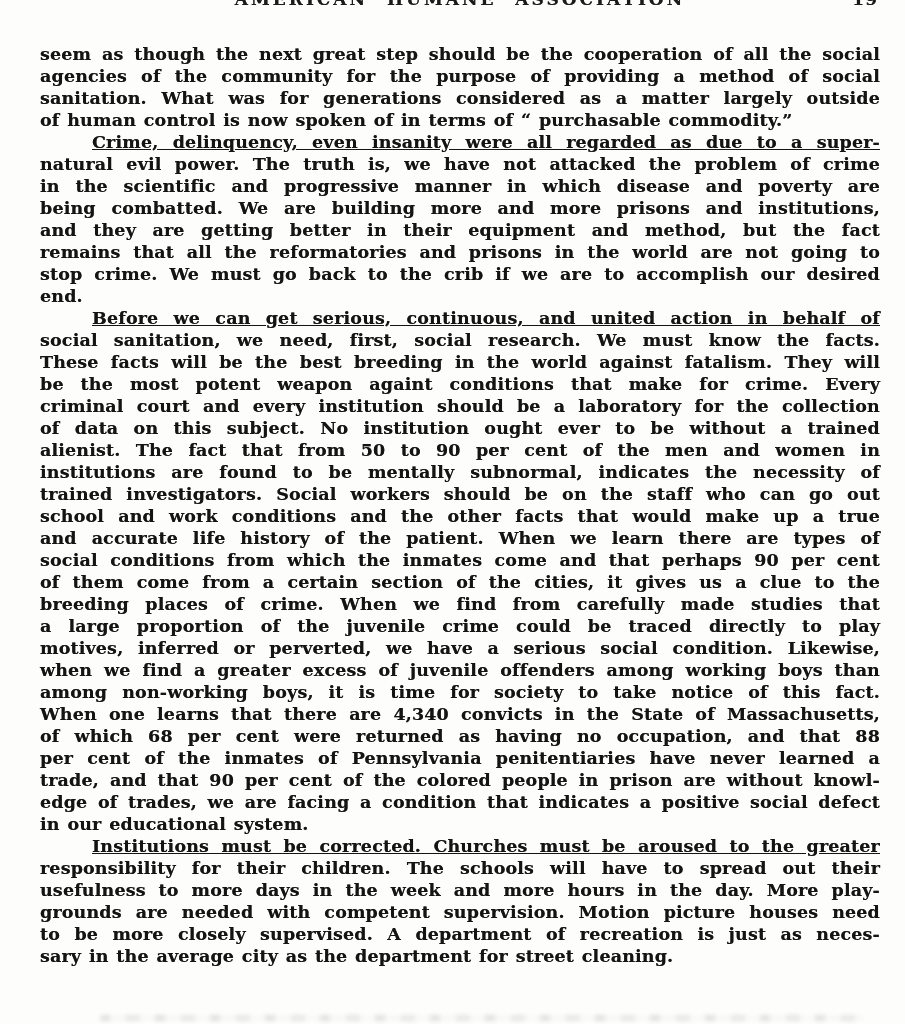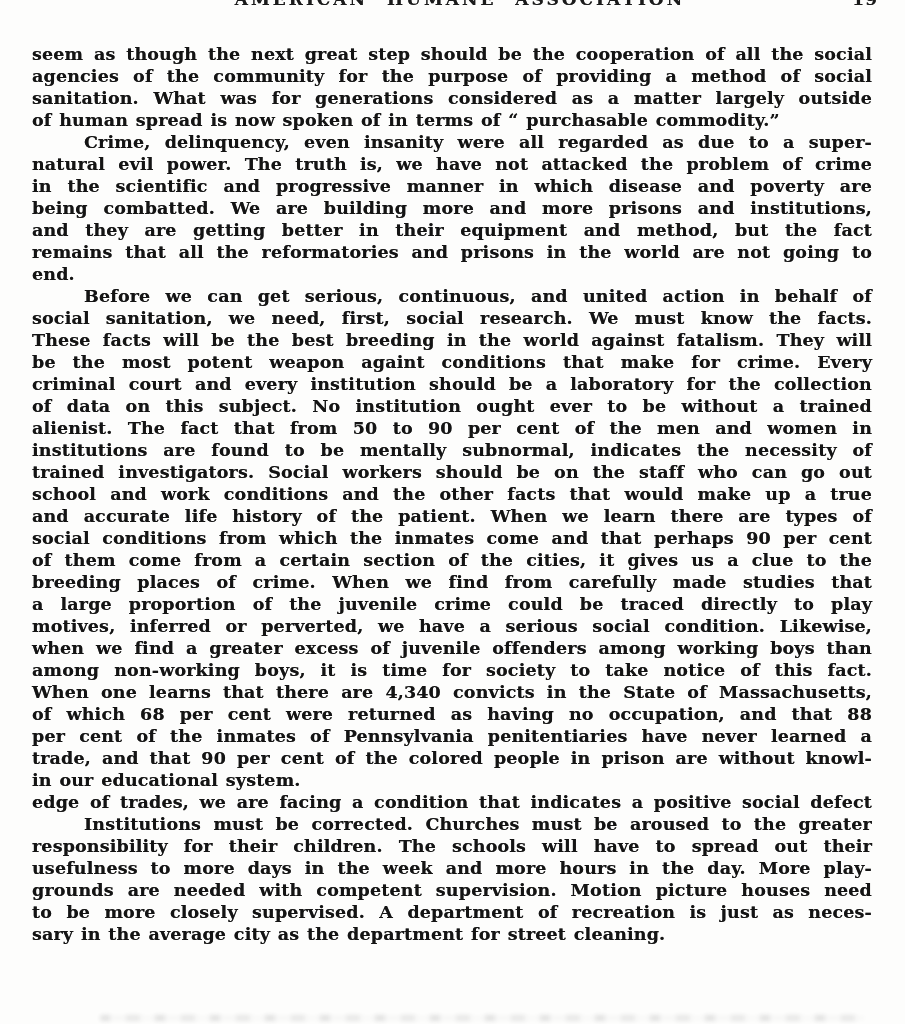--- a/index.html
+++ b/index.html
@@ -44,37 +44,37 @@
     right: 2px;
     top: 0;
     letter-spacing: 1px;
     word-spacing: normal;
   }
 
   
   .text-column {
     position: absolute;
     top: 43px;
-    left: 32px;
+    left: 40px;
     width: 840px;
   }
   .para { margin: 0; padding: 0; }
   .tl {
     font-size: 17.5px;
     line-height: 22px;
     font-weight: 700;
     letter-spacing: 0.15px;
     word-spacing: 1.5px;
     white-space: normal;
     text-align: justify;
     text-align-last: justify;
     text-shadow: 0 0 0.5px rgba(20,20,20,0.65);
   }
   .tl.last { text-align-last: left; }
-  .tl.indent { text-indent: 52px; }
+  .tl.indent { text-indent: 52px; text-decoration: underline; }
 
   
   .faded-line {
     position: absolute;
     top: 1015px;
     left: 100px;
     width: 765px;
     height: 6px;
     background: repeating-linear-gradient(
       90deg,
@@ -98,29 +98,30 @@
       <span>AMERICAN HUMANE ASSOCIATION</span>
       <span class="page-number">19</span>
     </div>
   </div>
 
   <div class="text-column" id="text-column">
       <div class="para">
         <div class="tl">seem as though the next great step should be the cooperation of all the social</div>
         <div class="tl">agencies of the community for the purpose of providing a method of social</div>
         <div class="tl">sanitation. What was for generations considered as a matter largely outside</div>
-        <div class="tl last">of human spread is now spoken of in terms of “ purchasable commodity.”</div>
+        <div class="tl last">of human control is now spoken of in terms of “ purchasable commodity.”</div>
       </div>
       <div class="para">
         <div class="tl indent">Crime, delinquency, even insanity were all regarded as due to a super-</div>
         <div class="tl">natural evil power. The truth is, we have not attacked the problem of crime</div>
         <div class="tl">in the scientific and progressive manner in which disease and poverty are</div>
         <div class="tl">being combatted. We are building more and more prisons and institutions,</div>
         <div class="tl">and they are getting better in their equipment and method, but the fact</div>
         <div class="tl">remains that all the reformatories and prisons in the world are not going to</div>
+        <div class="tl">stop crime. We must go back to the crib if we are to accomplish our desired</div>
         <div class="tl last">end.</div>
       </div>
       <div class="para">
         <div class="tl indent">Before we can get serious, continuous, and united action in behalf of</div>
         <div class="tl">social sanitation, we need, first, social research. We must know the facts.</div>
         <div class="tl">These facts will be the best breeding in the world against fatalism. They will</div>
         <div class="tl">be the most potent weapon againt conditions that make for crime. Every</div>
         <div class="tl">criminal court and every institution should be a laboratory for the collection</div>
         <div class="tl">of data on this subject. No institution ought ever to be without a trained</div>
         <div class="tl">alienist. The fact that from 50 to 90 per cent of the men and women in</div>
@@ -132,22 +133,22 @@
         <div class="tl">of them come from a certain section of the cities, it gives us a clue to the</div>
         <div class="tl">breeding places of crime. When we find from carefully made studies that</div>
         <div class="tl">a large proportion of the juvenile crime could be traced directly to play</div>
         <div class="tl">motives, inferred or perverted, we have a serious social condition. Likewise,</div>
         <div class="tl">when we find a greater excess of juvenile offenders among working boys than</div>
         <div class="tl">among non-working boys, it is time for society to take notice of this fact.</div>
         <div class="tl">When one learns that there are 4,340 convicts in the State of Massachusetts,</div>
         <div class="tl">of which 68 per cent were returned as having no occupation, and that 88</div>
         <div class="tl">per cent of the inmates of Pennsylvania penitentiaries have never learned a</div>
         <div class="tl">trade, and that 90 per cent of the colored people in prison are without knowl-</div>
+        <div class="tl">edge of trades, we are facing a condition that indicates a positive social defect</div>
         <div class="tl last">in our educational system.</div>
-        <div class="tl">edge of trades, we are facing a condition that indicates a positive social defect</div>
       </div>
       <div class="para">
         <div class="tl indent">Institutions must be corrected. Churches must be aroused to the greater</div>
         <div class="tl">responsibility for their children. The schools will have to spread out their</div>
         <div class="tl">usefulness to more days in the week and more hours in the day. More play-</div>
         <div class="tl">grounds are needed with competent supervision. Motion picture houses need</div>
         <div class="tl">to be more closely supervised. A department of recreation is just as neces-</div>
         <div class="tl last">sary in the average city as the department for street cleaning.</div>
       </div>
     </div>

